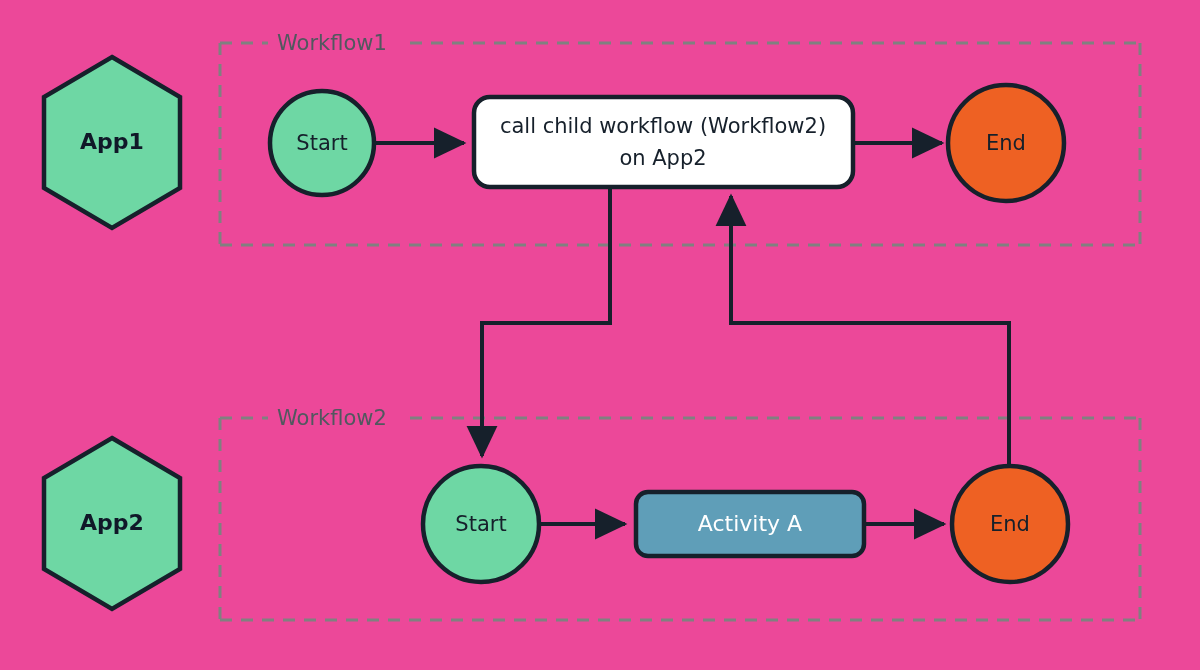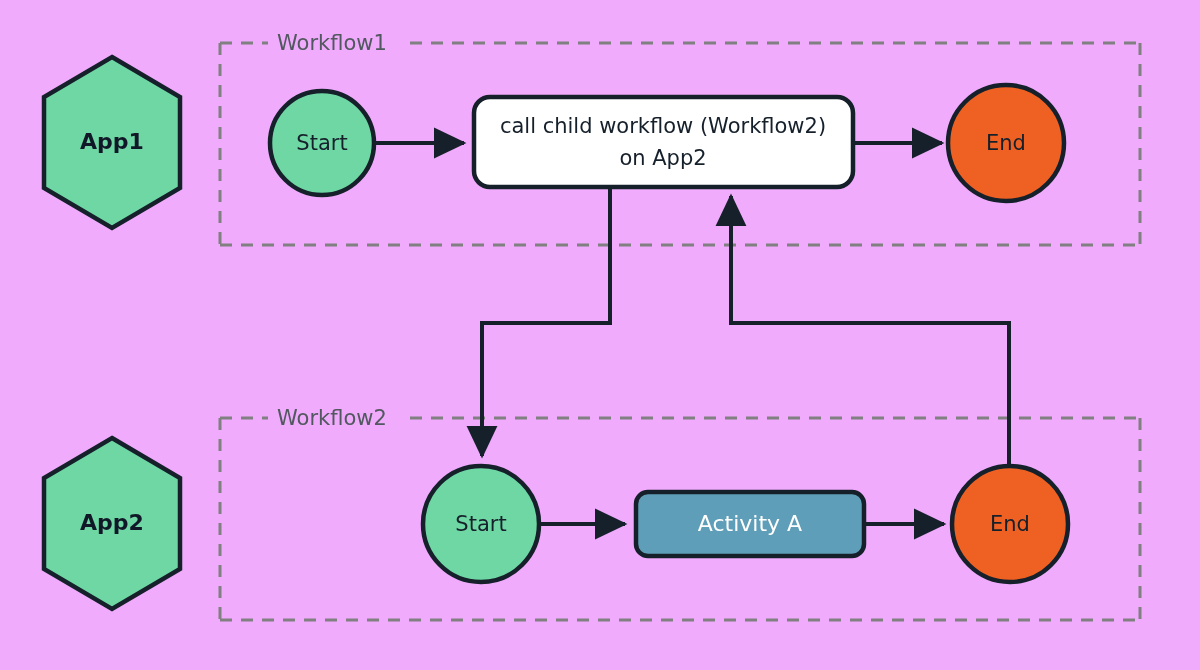--- a/index.html
+++ b/index.html
@@ -10,21 +10,21 @@
   body {
     width: 1200px;
     height: 670px;
     font-family: "DejaVu Sans", "Liberation Sans", sans-serif;
     overflow: hidden;
   }
   #diagram-root {
     position: relative;
     width: 1200px;
     height: 670px;
-    background: #f0abfc;
+    background: #ec4899;
   }
   svg.canvas {
     position: absolute;
     top: 0;
     left: 0;
     width: 1200px;
     height: 670px;
   }
   .node-label {
     font-family: "DejaVu Sans", "Liberation Sans", sans-serif;

